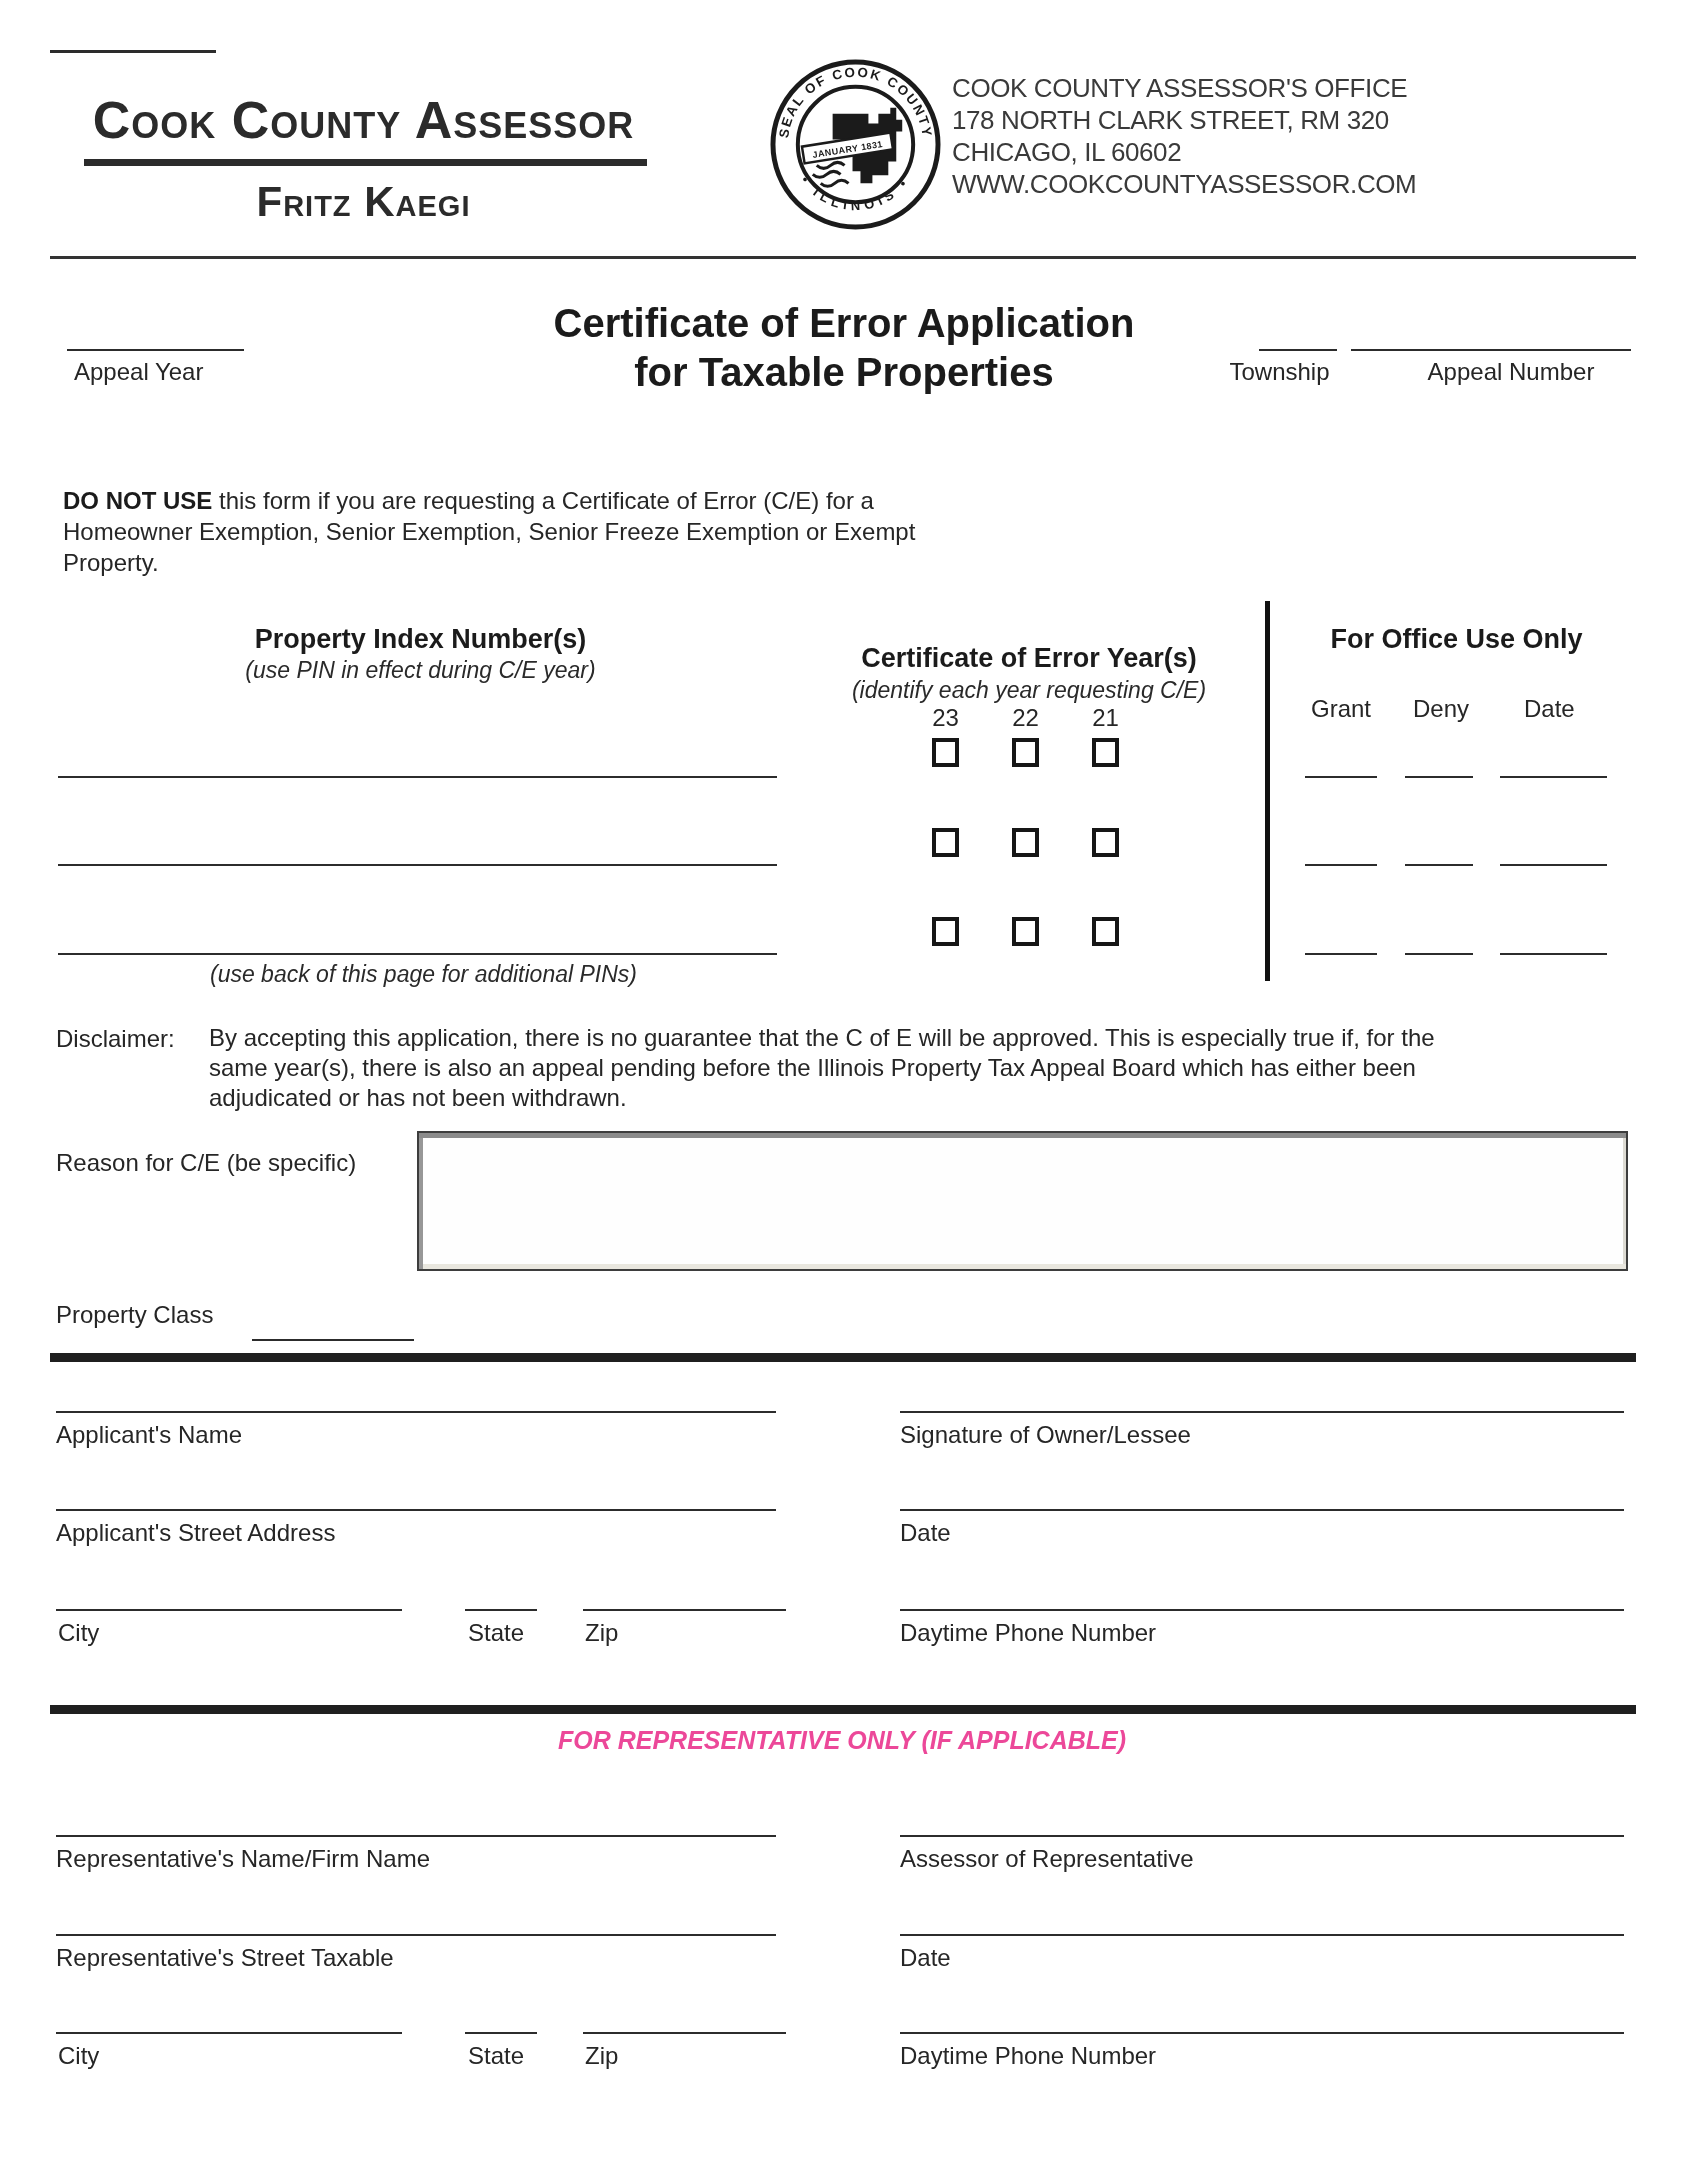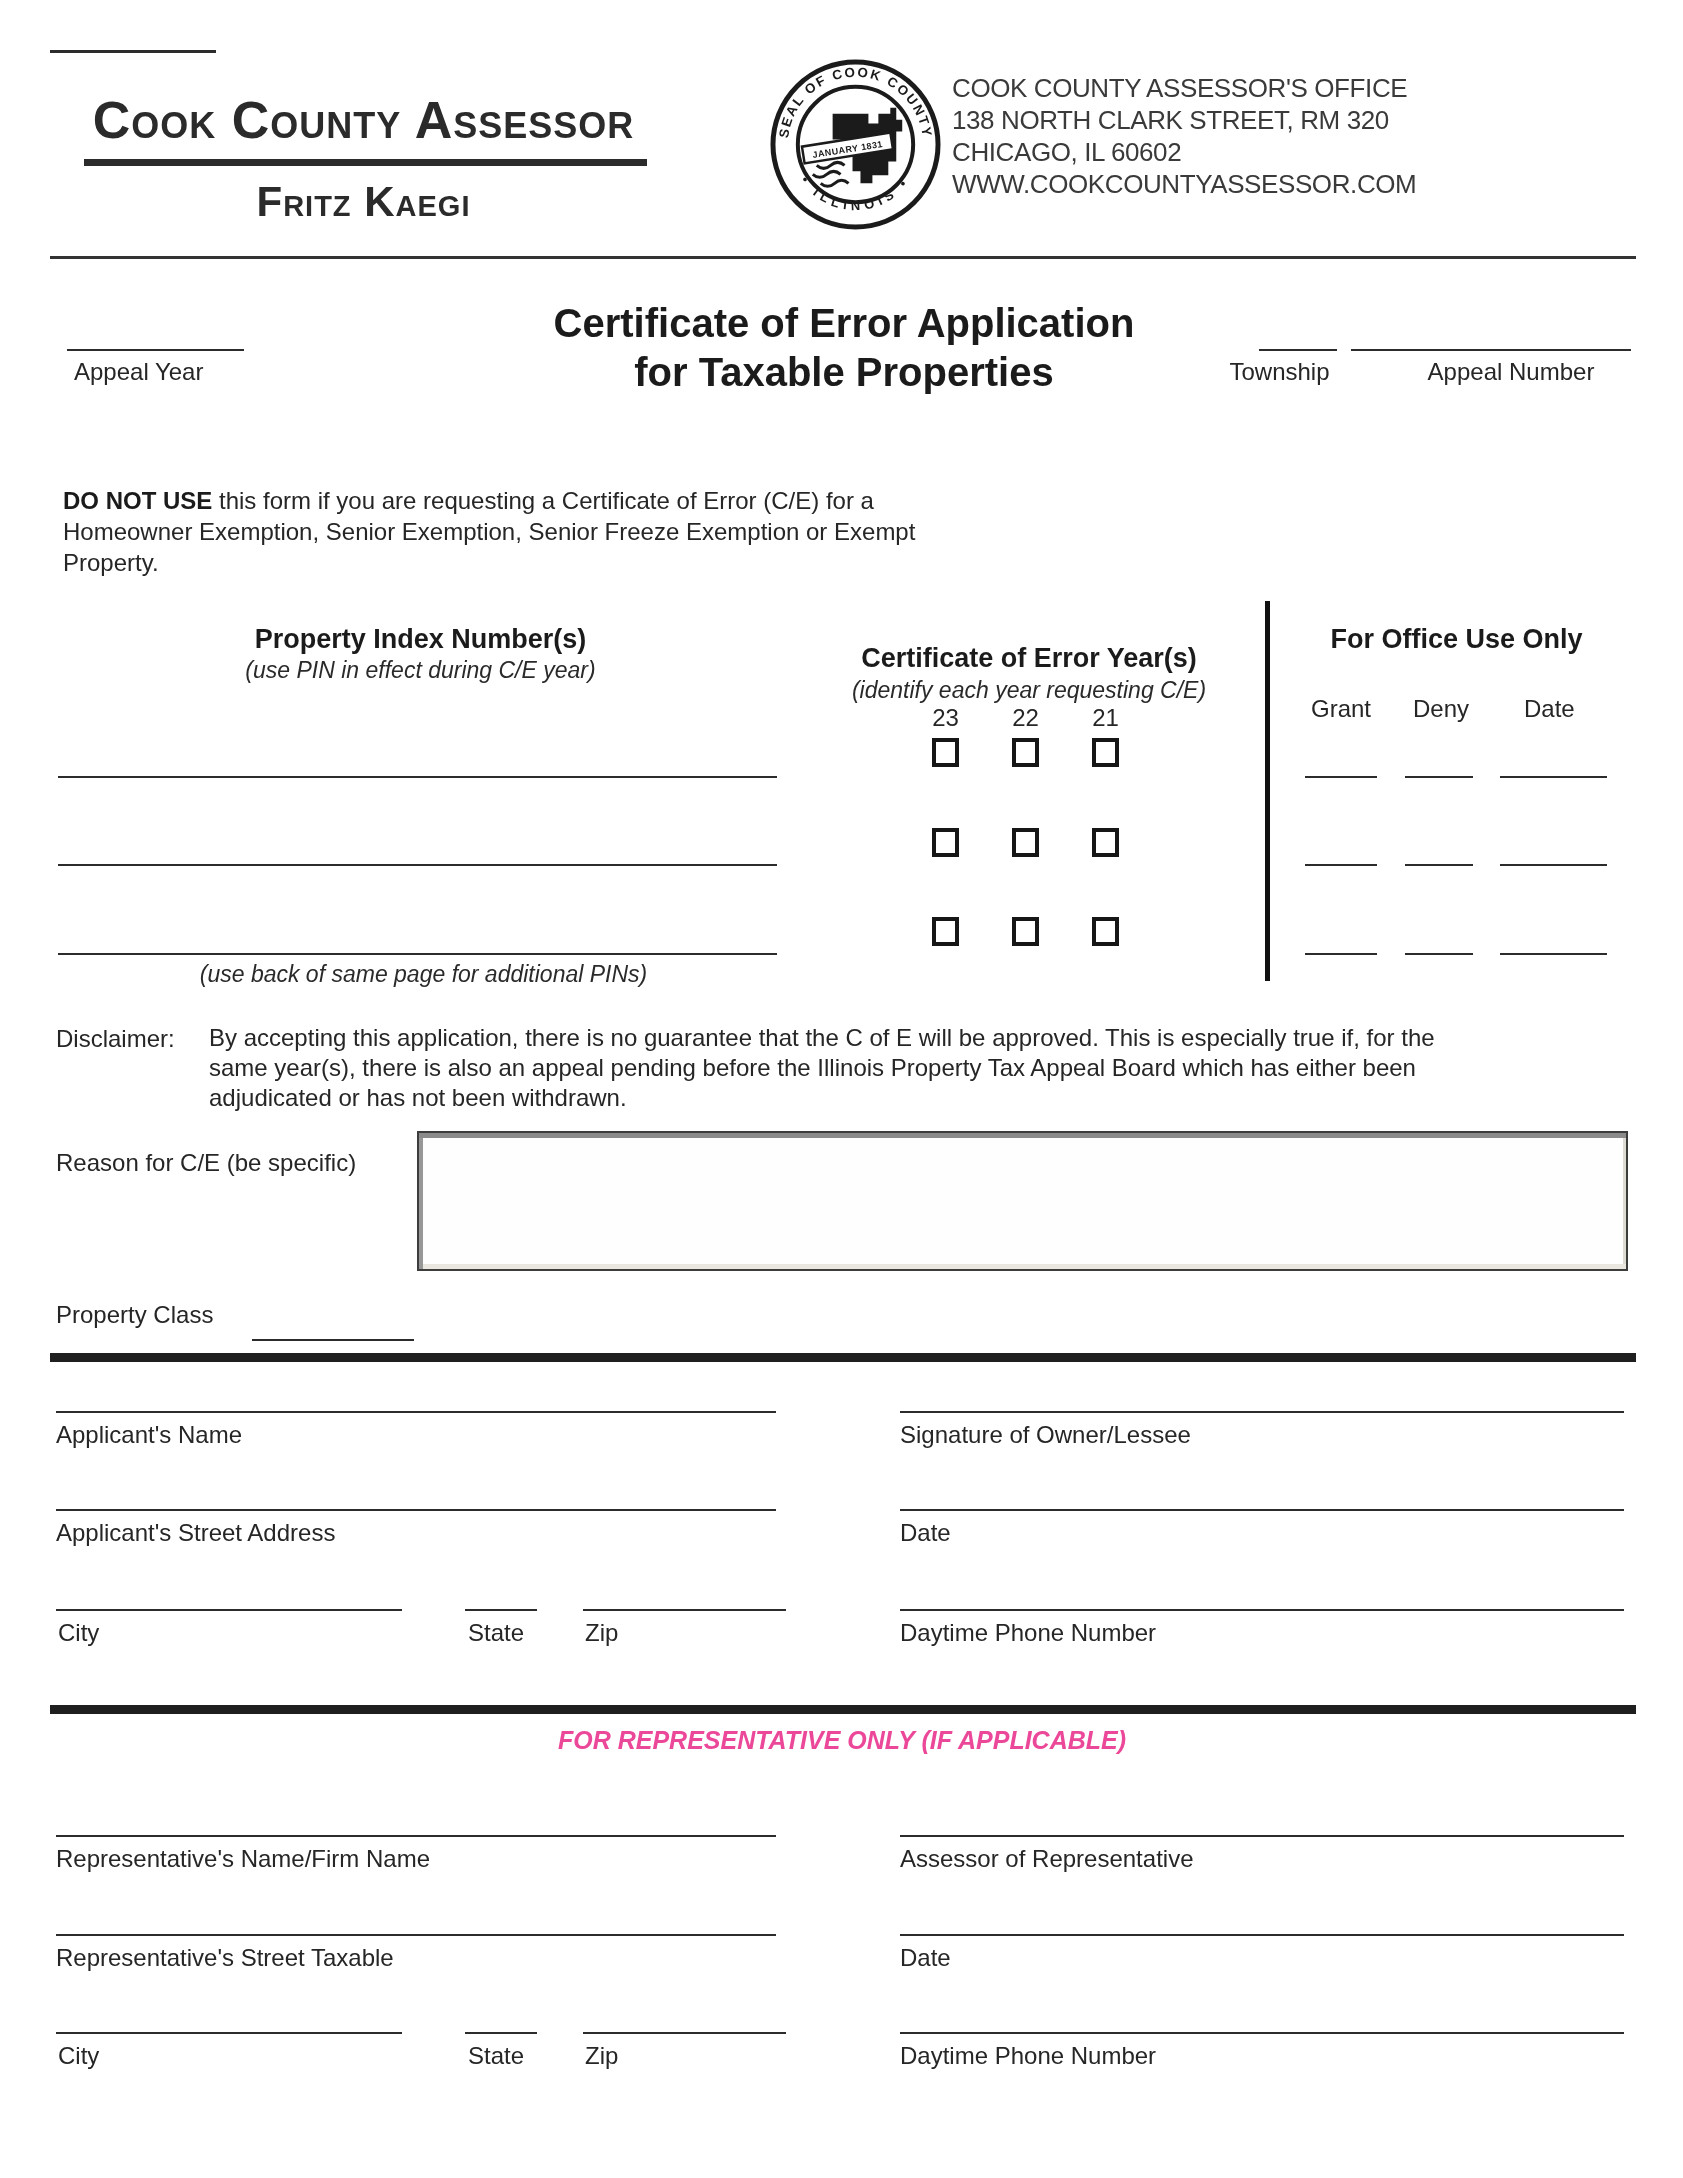--- a/index.html
+++ b/index.html
@@ -74,21 +74,21 @@
     <path d="M44,117 q7,6 14,0 t14,0" stroke="#1b1b1b" stroke-width="3" fill="none"></path>
     <path d="M52,126 q7,6 14,0 t14,0" stroke="#1b1b1b" stroke-width="3" fill="none"></path>
     <g transform="rotate(-9 79 91)">
       <rect x="34" y="82" width="90" height="17" fill="#ffffff" stroke="#1b1b1b" stroke-width="2.5"></rect>
       <text x="79" y="95" text-anchor="middle" font-size="9" font-weight="bold" letter-spacing="0.5" fill="#1b1b1b" font-family="Liberation Sans, sans-serif">JANUARY 1831</text>
     </g>
   </svg>
 
   <div class="abs" style="left:952px;top:72px;">
     <div class="office-line">COOK COUNTY ASSESSOR'S OFFICE</div>
-    <div class="office-line">138 NORTH CLARK STREET, RM 320</div>
+    <div class="office-line">178 NORTH CLARK STREET, RM 320</div>
     <div class="office-line">CHICAGO, IL 60602</div>
     <div class="office-line">WWW.COOKCOUNTYASSESSOR.COM</div>
   </div>
 
   <div class="rule" style="left:50px;top:256px;width:1586px;height:3px;background:#333333;"></div>
 
   <div class="title-block">
     <div>Certificate of Error Application</div>
     <div>for Taxable Properties</div>
   </div>
@@ -147,21 +147,21 @@
   <div class="ln" style="left:1500px;top:776px;width:107px;"></div>
 
   <div class="ln" style="left:1305px;top:864px;width:72px;"></div>
   <div class="ln" style="left:1405px;top:864px;width:68px;"></div>
   <div class="ln" style="left:1500px;top:864px;width:107px;"></div>
 
   <div class="ln" style="left:1305px;top:953px;width:72px;"></div>
   <div class="ln" style="left:1405px;top:953px;width:68px;"></div>
   <div class="ln" style="left:1500px;top:953px;width:107px;"></div>
 
-  <div class="abs sub center" style="left:125px;top:961px;width:597px;">(use back of same page for additional PINs)</div>
+  <div class="abs sub center" style="left:125px;top:961px;width:597px;">(use back of this page for additional PINs)</div>
 
   <div class="lb" style="left:56px;top:1025px;">Disclaimer:</div>
   <div class="abs" style="left:209px;top:1023px;">
     <div class="disc-line">By accepting this application, there is no guarantee that the C of E will be approved. This is especially true if, for the</div>
     <div class="disc-line">same year(s), there is also an appeal pending before the Illinois Property Tax Appeal Board which has either been</div>
     <div class="disc-line">adjudicated or has not been withdrawn.</div>
   </div>
 
   <div class="lb" style="left:56px;top:1149px;">Reason for C/E (be specific)</div>
   <div class="reason-box"></div>

